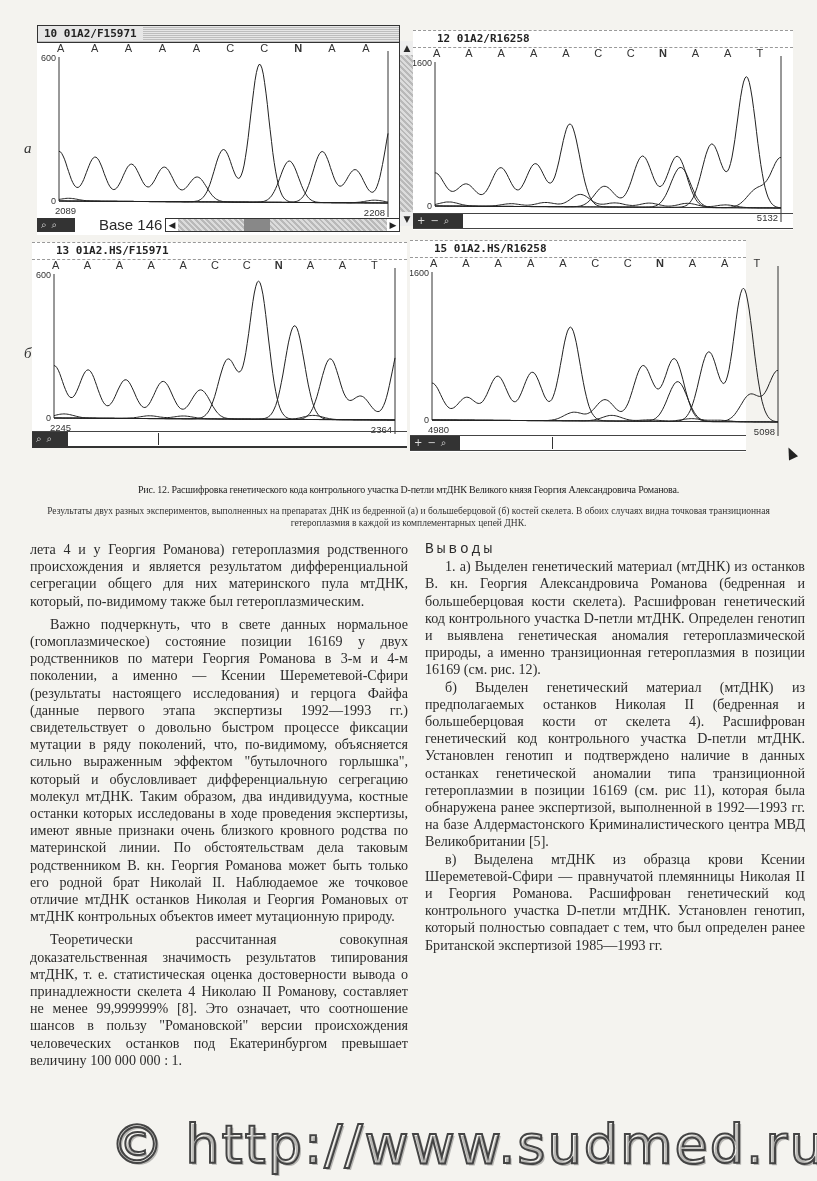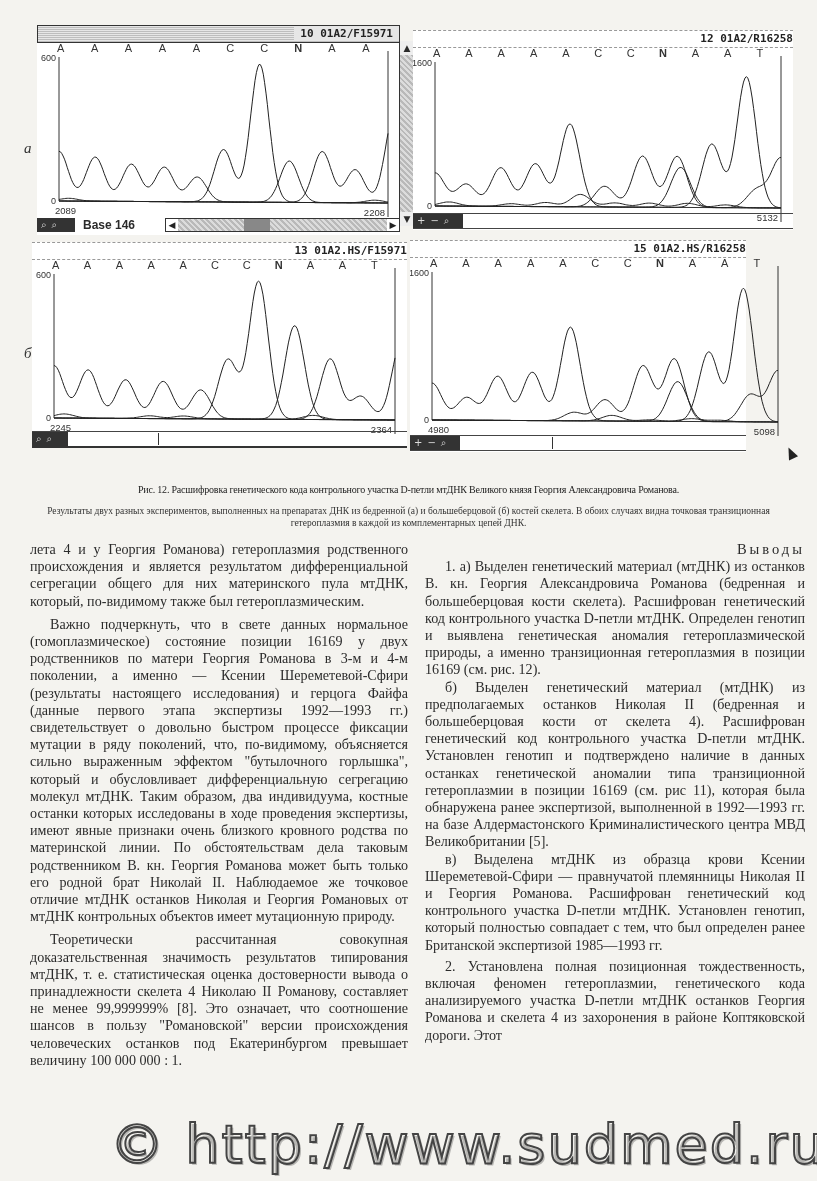--- a/index.html
+++ b/index.html
@@ -6,39 +6,39 @@
   body {
     width: 817px; height: 1181px; position: relative; overflow: hidden;
     background: #f4f3ef; color: #2a2a2a;
     font-family: "Liberation Serif", "DejaVu Serif", serif;
   }
   
   .panel { position: absolute; background: #fff; }
   .panel .titlebar {
     position: absolute; left: 0; right: 0; top: 0; height: 16px;
     font-family: "DejaVu Sans Mono", monospace; font-size: 11px; font-weight: bold;
-    text-align: right; line-height: 16px; color: #222;
+    text-align: left; line-height: 16px; color: #222;
   }
   .panel .titlebar.striped {
     background: repeating-linear-gradient(0deg, #bdbdbd 0 1px, #e6e6e6 1px 2px);
     border: 1px solid #333;
   }
   .panel .titlebar.striped span { background: #e6e6e6; padding: 0 6px; }
-  .panel .titlebar.plain { border-top: 1px dashed #999; border-bottom: 1px dashed #999; }
+  .panel .titlebar.plain { border-top: 1px dashed #999; border-bottom: 1px dashed #999; padding-left: 24px; }
   .panel svg { position: absolute; left: 0; top: 16px; }
   .panel .bottom-bar {
     position: absolute; left: 0; right: 0; height: 14px;
     font-family: "Liberation Sans", sans-serif; font-size: 10px; line-height: 14px;
     display: flex; align-items: center; border-top: 1px solid #444; border-bottom: 2px solid #333;
   }
   .zoom-tools {
     background: #333; color: #ddd; height: 14px; display: flex; align-items: center;
     padding: 0 4px; gap: 5px; font-size: 10px; font-family: "DejaVu Sans", sans-serif;
   }
-  .base-readout { padding-left: 8px; font-size: 12px; font-weight: bold; }
+  .base-readout { padding-left: 24px; font-size: 15px; }
   .hscroll {
     position: absolute; height: 12px;
     background: repeating-linear-gradient(45deg, #b9b9b9 0 2px, #dcdcdc 2px 4px);
     border: 1px solid #333;
   }
   .hscroll .thumb { position: absolute; top: 0; bottom: 0; width: 26px; background: #888; }
   .hscroll .arr { position: absolute; top: 0; width: 12px; height: 12px; background: #fff; font-size: 9px; line-height: 12px; text-align: center; color: #222; font-family: "DejaVu Sans", sans-serif; }
   .vscroll {
     position: absolute; width: 14px;
     background: repeating-linear-gradient(45deg, #b9b9b9 0 2px, #dcdcdc 2px 4px);
@@ -65,22 +65,23 @@
   
   .col {
     position: absolute; top: 541px; font-size: 14.1px; line-height: 17.2px;
     text-align: justify; hyphens: manual; color: #2b2b2b;
   }
   .col.left { left: 30px; width: 378px; }
   .col.right { left: 425px; width: 380px; }
   .col p { margin: 0; text-indent: 20px; }
   .col p.noindent { text-indent: 0; }
   .section-title {
-    text-align: right; letter-spacing: 3px; font-size: 14.5px; margin: 4px 0 10px 0;
+    text-align: left; letter-spacing: 3px; font-size: 14.5px; margin: 4px 0 10px 0;
     text-indent: 0 !important;
+    font-family: Liberation Mono, monospace;
   }
   
   .watermark {
     position: absolute; left: 110px; top: 1118px; font-family: "DejaVu Sans", sans-serif;
     font-size: 54px; letter-spacing: 2px; color: transparent;
     -webkit-text-stroke: 2px #444; text-shadow: 2px 2px 0 rgba(0,0,0,0.25);
     white-space: nowrap; line-height: 1;
   }
   .page-number {
     position: absolute; left: 780px; top: 1201px; font-size: 14px; color: #1d4ed8;
@@ -257,17 +258,16 @@
   <p class="noindent">лета 4 и у Георгия Романова) гетероплазмия родственного происхождения и является результатом дифференциальной сегрегации общего для них материнского пула мтДНК, который, по-видимому также был гетероплазмическим.</p>
   <p style="margin-top:6px;">Важно подчеркнуть, что в свете данных нормальное (гомоплазмическое) состояние позиции 16169 у двух родственников по матери Георгия Романова в 3-м и 4-м поколении, а именно — Ксении Шереметевой-Сфири (результаты настоящего исследования) и герцога Файфа (данные первого этапа экспертизы 1992—1993 гг.) свидетельствует о довольно быстром процессе фиксации мутации в ряду поколений, что, по-видимому, объясняется сильно выраженным эффектом "бутылочного горлышка", который и обусловливает дифференциальную сегрегацию молекул мтДНК. Таким образом, два индивидуума, костные останки которых исследованы в ходе проведения экспертизы, имеют явные признаки очень близкого кровного родства по материнской линии. По обстоятельствам дела таковым родственником В. кн. Георгия Романова может быть только его родной брат Николай II. Наблюдаемое же точковое отличие мтДНК останков Николая и Георгия Романовых от мтДНК контрольных объектов имеет мутационную природу.</p>
   <p style="margin-top:6px;">Теоретически рассчитанная совокупная доказательственная значимость результатов типирования мтДНК, т. е. статистическая оценка достоверности вывода о принадлежности скелета 4 Николаю II Романову, составляет не менее 99,999999% [8]. Это означает, что соотношение шансов в пользу "Романовской" версии происхождения человеческих останков под Екатеринбургом превышает величину 100 000 000 : 1.</p>
 </div>
 
 <div class="col right">
   <p class="section-title">Выводы</p>
   <p>1. а) Выделен генетический материал (мтДНК) из останков В. кн. Георгия Александровича Романова (бедренная и большеберцовая кости скелета). Расшифрован генетический код контрольного участка D-петли мтДНК. Определен генотип и выявлена генетическая аномалия гетероплазмической природы, а именно транзиционная гетероплазмия в позиции 16169 (см. рис. 12).</p>
   <p>б) Выделен генетический материал (мтДНК) из предполагаемых останков Николая II (бедренная и большеберцовая кости от скелета 4). Расшифрован генетический код контрольного участка D-петли мтДНК. Установлен генотип и подтверждено наличие в данных останках генетической аномалии типа транзиционной гетероплазмии в позиции 16169 (см. рис 11), которая была обнаружена ранее экспертизой, выполненной в 1992—1993 гг. на базе Алдермастонского Криминалистического центра МВД Великобритании [5].</p>
   <p>в) Выделена мтДНК из образца крови Ксении Шереметевой-Сфири — правнучатой племянницы Николая II и Георгия Романова. Расшифрован генетический код контрольного участка D-петли мтДНК. Установлен генотип, который полностью совпадает с тем, что был определен ранее Британской экспертизой 1985—1993 гг.</p>
-  <p style="margin-top:4px;">2. Установлена полная позиционная тождественность, включая феномен гетероплазмии, генетического кода анализируемого участка D-петли мтДНК останков Георгия Романова и скелета 4 из захоронения в районе Коптяковской дороги. Этот</p>
 </div>
 
 <div class="watermark">© http://www.sudmed.ru</div>
 <div class="page-number">45</div>
 
 </body></html>

